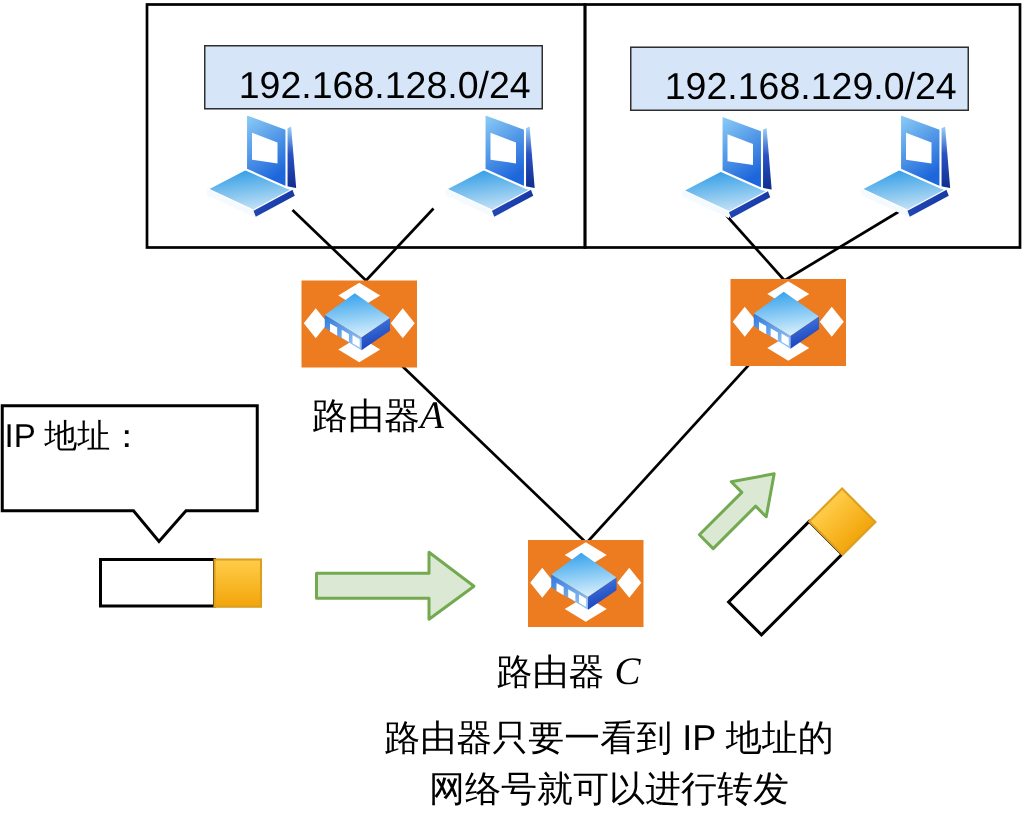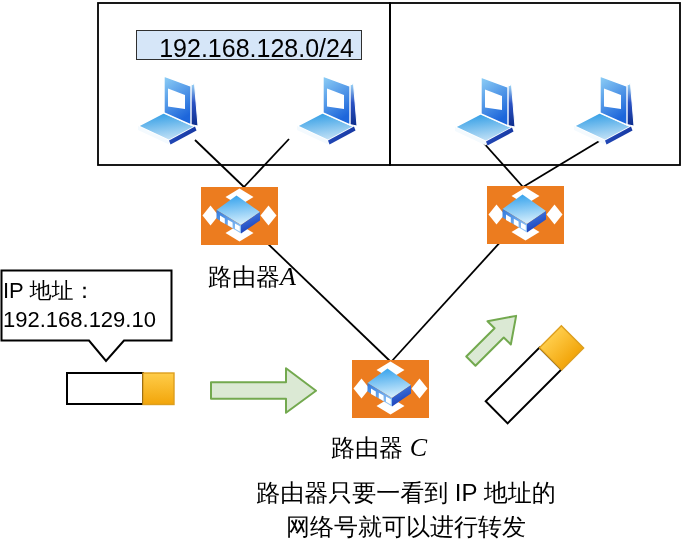--- a/index.html
+++ b/index.html
@@ -2,23 +2,23 @@
 <html style="--page-bg: #ffffff; --line: #000000; --box-border: #000000; --subnet-fill: #d6e6f8; --subnet-border: #2f2f2f; --router-orange: #ec7c1f; --arrow-fill: #dbe9d4; --arrow-stroke: #73a94f; --packet-orange-border: #dd9f1f;"><head>
 <meta charset="utf-8">
 <style>
   html,body{margin:0;padding:0;background:#fff;}
   .canvas{
     position:relative;width:684px;height:542px;background:var(--page-bg,#fff);
     font-family:"Liberation Sans","DejaVu Sans",sans-serif;color:#000;overflow:hidden;
   }
   svg.scene{position:absolute;left:0;top:0;}
   .subnet-label{
-    position:absolute;width:226px;height:30px;box-sizing:border-box;
+    position:absolute;width:226px;height:43px;box-sizing:border-box;
     background:var(--subnet-fill,#d6e6f8);border:1.6px solid var(--subnet-border,#2f2f2f);
-    display:flex;align-items:flex-start;justify-content:center;padding-top:3px;
+    display:flex;align-items:flex-end;justify-content:center;padding-top:3px;
     font-size:25px;white-space:nowrap;padding-left:15px;
   }
   .router-label{
     position:absolute;font-size:24px;white-space:nowrap;transform:translateX(-50%);
   }
   .router-label .letter-italic{font-family:"Liberation Serif","DejaVu Serif",serif;font-style:italic;font-size:26px;}
   .callout-text{
     position:absolute;left:3px;top:276px;font-size:22px;line-height:29px;white-space:nowrap;
   }
   .caption{
@@ -141,28 +141,30 @@
     </g>
 
     <g transform="translate(534.5,374.5) rotate(-45)">
       <use href="#packet-sym"></use>
     </g>
   </svg>
 
   <div class="subnet-label" style="left:136px;top:30px;">
     <span>192.168.128.0/24</span>
   </div>
+  <div class="subnet-label" style="left:420px;top:31px;">
+    <span>192.168.129.0/24</span>
+  </div>
 
   <div class="router-label" style="left:252px;top:261px;">
     <span>路由器</span><span class="letter-italic">A</span>
   </div>
   <div class="router-label" style="left:379px;top:432px;">
     <span>路由器 </span><span class="letter-italic">C</span>
   </div>
 
   <div class="callout-text">
     <div>IP 地址：</div>
-    <div>192.168.129.10</div>
   </div>
 
   <div class="caption" style="top:478px;left:64px;">路由器只要一看到 IP 地址的</div>
   <div class="caption" style="top:512px;left:64px;">网络号就可以进行转发</div>
 </div>
 
 </body></html>

